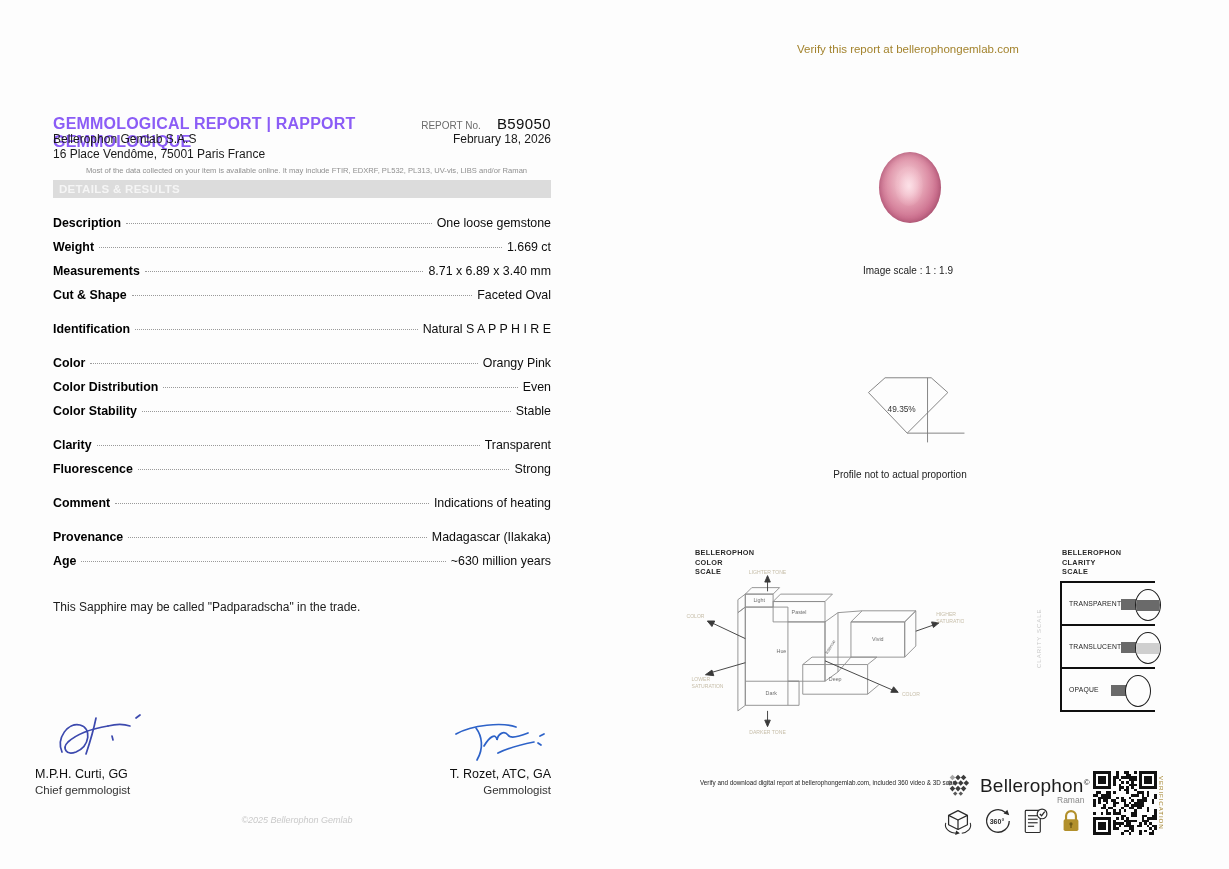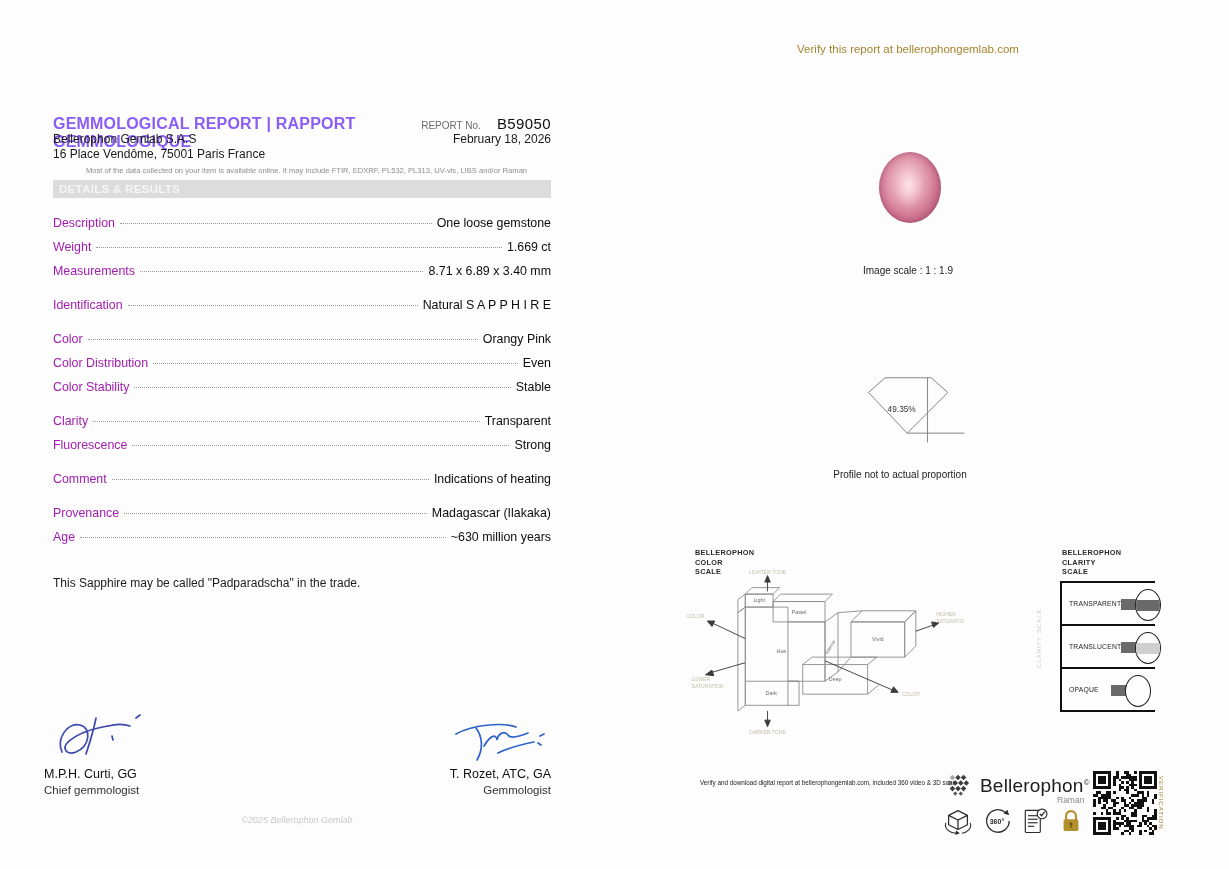--- a/index.html
+++ b/index.html
@@ -18,21 +18,21 @@
   .report-no-value{font-size:15px;color:#0f0f0f;letter-spacing:.4px;}
   .hdr-row2{display:flex;align-items:baseline;height:15px;font-size:12px;color:#1a1a1a;}
   .hdr-row2 .sp{flex:1;}
   .hdr-row3{height:15px;font-size:12px;color:#1a1a1a;}
   .methods-note{margin-top:4px;font-size:7.6px;color:#8f8f8f;padding-left:33px;}
   .section-banner{margin-top:5px;height:18px;background:#dcdcdc;color:#f5f5f5;
     font-size:11.5px;font-weight:bold;line-height:18px;padding-left:6px;letter-spacing:.3px;}
 
   .dtable{margin-top:18px;}
   .drow{display:flex;align-items:baseline;height:24px;font-size:12.4px;}
-  .drow .lbl{color:#a21caf;white-space:nowrap;}
+  .drow .lbl{color:#000000;white-space:nowrap;font-weight:bold;}
   .drow .lead{flex:1;border-bottom:1.6px dotted #9a9a9a;margin:0 5px;transform:translateY(-3px);}
   .drow .val{color:#0d0d0d;white-space:nowrap;}
   .ggap{height:10px;}
   .trade-note{margin-top:22px;font-size:12px;color:#1c1c1c;}
 
   
   .sig-svg{position:absolute;}
   .sig-block{position:absolute;font-size:12.5px;color:#0f0f0f;}
   .sig-block .sig-title{font-size:11.5px;color:#333;margin-top:3px;}
   .sig-right{text-align:right;}
@@ -109,20 +109,25 @@
       <div class="drow">
           <span class="lbl">Weight</span>
           <span class="lead"></span>
           <span class="val">1.669 ct</span>
         </div>
       <div class="drow">
           <span class="lbl">Measurements</span>
           <span class="lead"></span>
           <span class="val">8.71 x 6.89 x 3.40 mm</span>
         </div>
+      <div class="drow">
+          <span class="lbl">Cut &amp; Shape</span>
+          <span class="lead"></span>
+          <span class="val">Faceted Oval</span>
+        </div>
       <div class="ggap"></div>
       <div class="drow">
           <span class="lbl">Identification</span>
           <span class="lead"></span>
           <span class="val">Natural S A P P H I R E</span>
         </div>
       <div class="ggap"></div>
       <div class="drow">
           <span class="lbl">Color</span>
           <span class="lead"></span>
@@ -173,21 +178,21 @@
 
   <svg class="sig-svg" style="left:52px;top:712px;" width="112" height="56" viewBox="0 0 112 56">
     <g fill="none" stroke="#3c49ae" stroke-width="1.7" stroke-linecap="round">
       <path d="M10 40 C4 26 16 10 28 13 C40 16 38 34 24 40 C14 44 10 36 16 30 C26 21 44 16 56 14"></path>
       <path d="M44 6 C42 16 38 30 34 42"></path>
       <path d="M56 14 C64 12 72 12 78 14"></path>
       <path d="M84 6 L88 3"></path>
       <path d="M60 24 L61 28"></path>
     </g>
   </svg>
-  <div class="sig-block" style="left:44px;top:767px;">
+  <div class="sig-block" style="left:35px;top:767px;">
     <div>M.P.H. Curti, GG</div>
     <div class="sig-title">Chief gemmologist</div>
   </div>
 
   <svg class="sig-svg" style="left:448px;top:718px;" width="106" height="50" viewBox="0 0 106 50">
     <g fill="none" stroke="#2d62c8" stroke-width="1.7" stroke-linecap="round">
       <path d="M8 16 C24 7 54 4 68 9"></path>
       <path d="M28 10 C34 18 36 30 29 42"></path>
       <path d="M36 28 C42 18 48 15 49 22 C50 16 56 12 60 17 C62 21 70 19 80 15"></path>
       <path d="M50 35 C62 29 76 26 86 24"></path>

